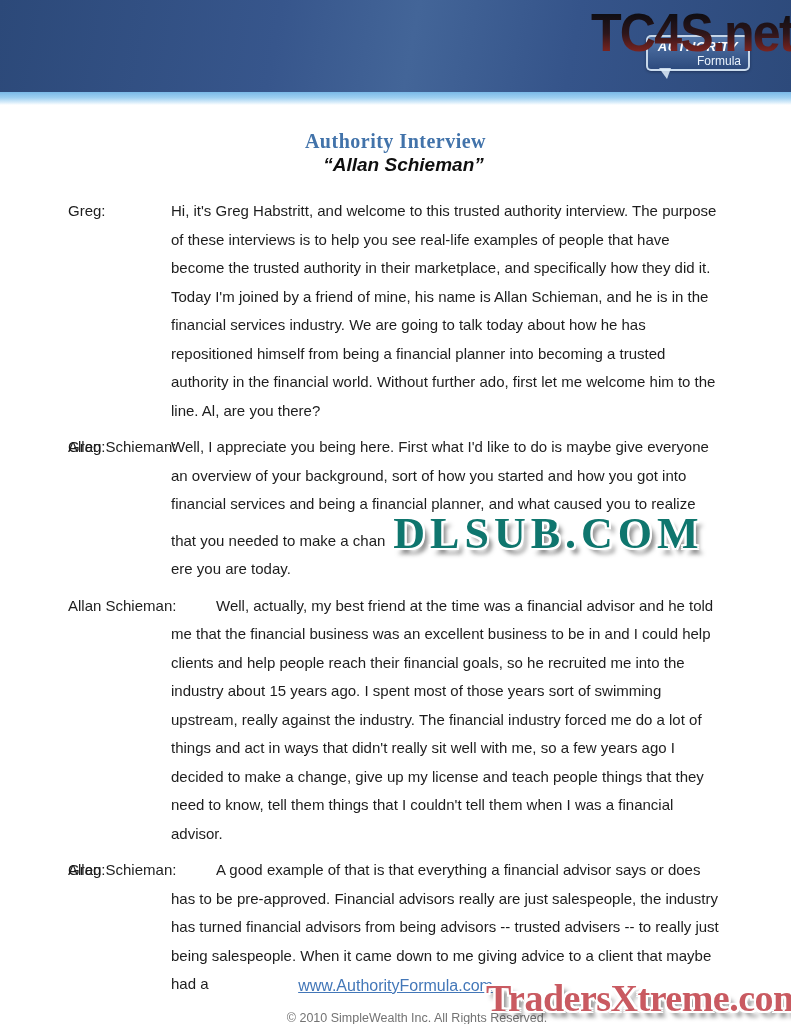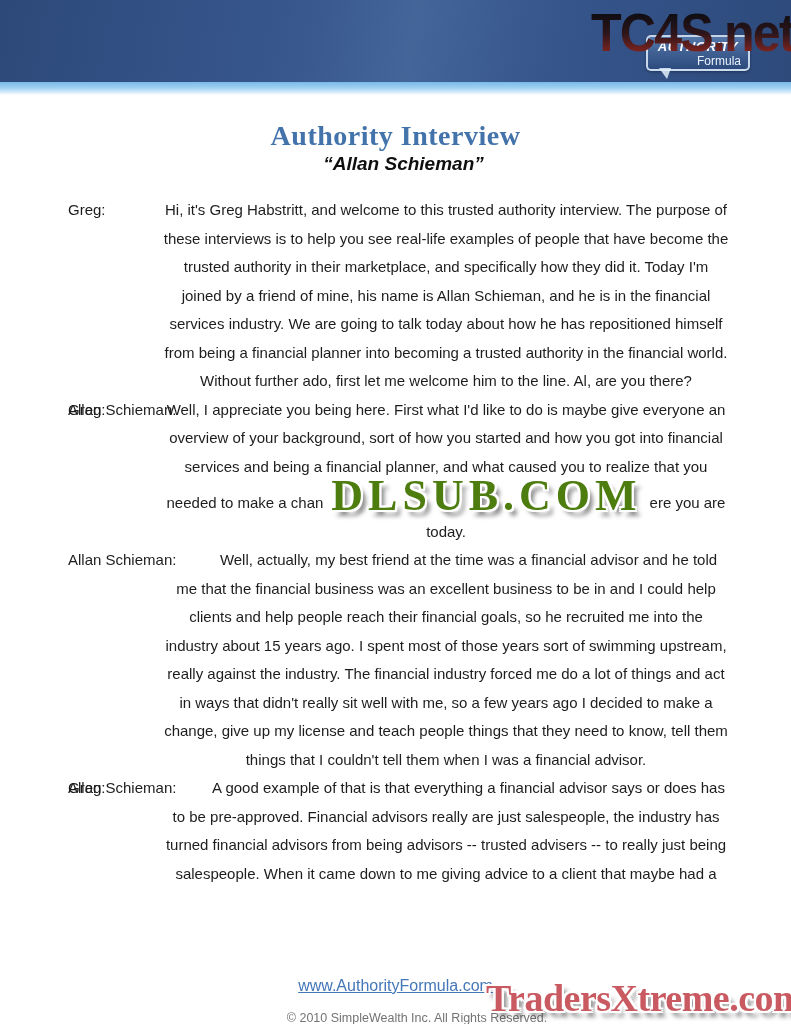--- a/index.html
+++ b/index.html
@@ -5,21 +5,21 @@
   * { margin:0; padding:0; box-sizing:border-box; }
   html,body { background:#ffffff; }
   body {
     width:791px; height:1024px; position:relative; overflow:hidden;
     font-family:"Liberation Sans", sans-serif;
   }
   .page { position:absolute; inset:0; overflow:hidden; background:#fff; }
 
   
   .header {
-    position:relative; height:82px;
+    position:relative; height:92px;
     background:linear-gradient(100deg,#2c4979 0%, #37568c 35%, #436598 52%, #35548a 72%, #2d4a7b 100%);
     border-bottom:1px solid #22three;
   }
   .header-stripe {
     height:13px;
     background:linear-gradient(180deg,#79b9e7 0%, #9fd0f1 45%, #d9edfa 80%, #ffffff 100%);
   }
   .tc4s {
     position:absolute; top:1px; left:591px; z-index:3;
     font-weight:bold; font-size:54px; letter-spacing:-2px; white-space:nowrap;
@@ -39,47 +39,47 @@
   .af-tail {
     position:absolute; left:11px; bottom:-10px; width:0; height:0;
     border-left:8px solid transparent; border-right:4px solid transparent;
     border-top:11px solid rgba(225,238,250,0.85);
   }
 
   
   .title {
     margin-top:25px; text-align:center;
     font-family:"Liberation Serif", serif; font-weight:bold;
-    font-size:28px; color:#4273aa; letter-spacing:0.5px;
+    font-size:20px; color:#4273aa; letter-spacing:0.5px;
   }
   .subtitle {
     text-align:center; font-weight:bold; font-style:italic;
     font-size:19px; color:#0f0f0f; margin-top:1px;padding-left:16px;
   }
 
   
   .transcript { margin:21px 62px 0 68px; }
-  .entry { position:relative; padding-left:95px; font-size:15px; line-height:28.5px; color:#1d1d1d;text-align:center; }
+  .entry { position:relative; padding-left:95px; font-size:15px; line-height:28.5px; color:#1d1d1d; }
   .speaker { position:absolute; left:0; top:0; white-space:nowrap; }
-  .speech { margin:0; }
+  .speech { margin:8px; }
   .speech.indent { text-indent:45px; }
 
   
   .wm {
     font-family:"Liberation Serif", serif; font-weight:bold;
     text-shadow:
       -2px -2px 0 #fff, 0 -2px 0 #fff, 2px -2px 0 #fff,
       -2px  0   0 #fff, 2px  0   0 #fff,
       -2px  2px 0 #fff, 0  2px 0 #fff, 2px 2px 0 #fff,
       5px 6px 4px rgba(45,45,45,0.55);
   }
   .wm-dlsub {
     display:inline-block; height:30px; line-height:30px; overflow:visible;
     font-size:44px; letter-spacing:5px; padding:0 8px;
-    color:#4d7c0f; vertical-align:-2px; text-indent:0;
+    color:#0f766e; vertical-align:-2px; text-indent:0;
   }
   .wm-traders {
     position:absolute; left:486px; top:976px; z-index:6;
     font-size:38px; letter-spacing:-0.5px; white-space:nowrap;
     color:#c95a61;
   }
 
   
   .footer { position:absolute; left:0; right:0; top:977px; text-align:center; }
   .footer .url { color:#4377b8; font-size:16px; line-height:16px; display:inline-block; }

